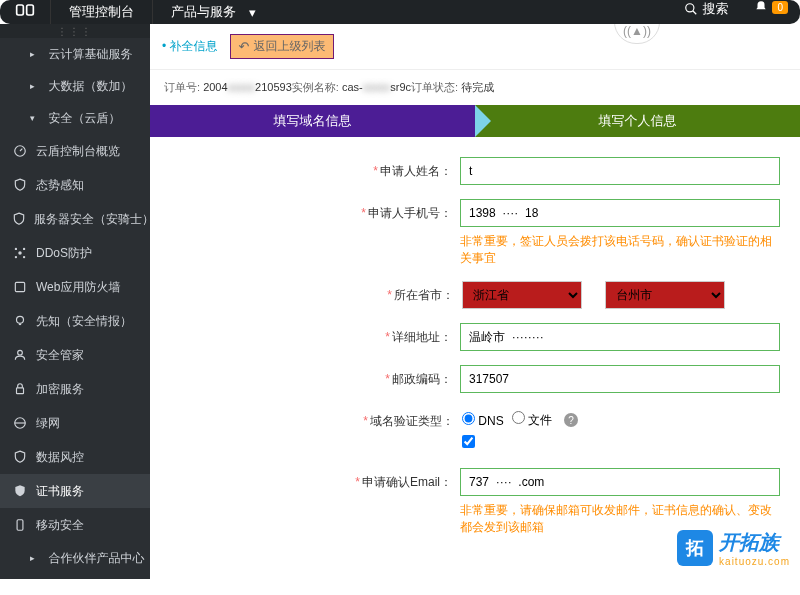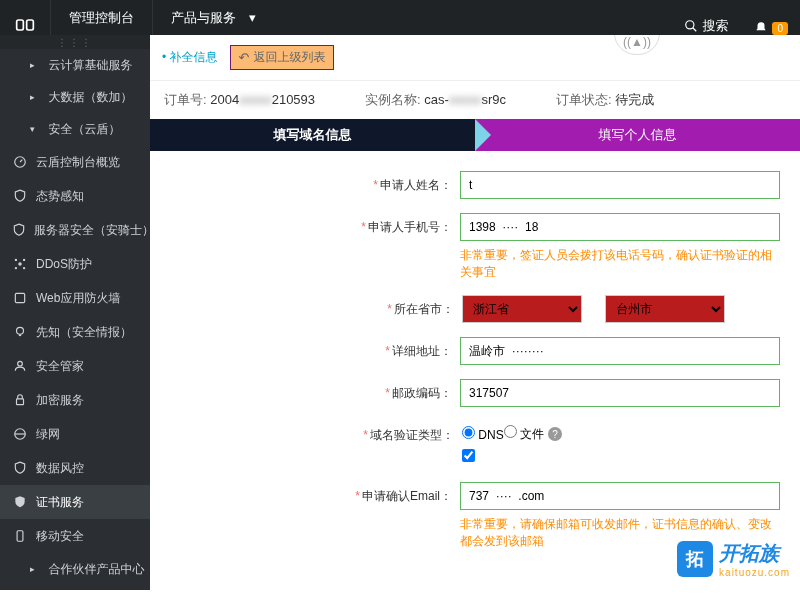--- a/index.html
+++ b/index.html
@@ -1,17 +1,17 @@
 <!DOCTYPE html>
 <html><head>
 <meta charset="utf-8">
 <style>
 * { margin: 0; padding: 0; box-sizing: border-box; font-family: "Microsoft YaHei", Arial, sans-serif; }
 body { width: 800px; height: 595px; overflow: hidden; background: #fff; position: relative; }
-.topbar { height: 35px; background: #1f2326; color: #fff; display: flex; align-items: flex-end; font-size: 13px; }
+.topbar { height: 24px; background: #1f2326; color: #fff; display: flex; align-items: flex-start; font-size: 13px; border-radius: 10px; }
 .topbar .logo { width: 50px; display: flex; align-items: center; justify-content: center; }
 .topbar .logo svg { width: 20px; height: 20px; }
 .topbar .title { padding: 0 18px; border-left: 1px solid #333; height: 100%; display: flex; align-items: center; }
 .topbar .menu { padding: 0 18px; border-left: 1px solid #333; height: 100%; display: flex; align-items: center; gap: 13px; }
 .topbar .spacer { flex: 1; }
 .topbar .search { display: flex; align-items: center; gap: 4px; padding: 0 14px; }
 .topbar .bell { display: flex; align-items: center; padding: 0 12px; }
 .topbar .badge { background: #ff9900; color: #fff; font-size: 10px; border-radius: 3px; padding: 1px 5px; margin-left: 4px; }
 .layout { display: flex; height: calc(595px - 40px); }
 .sidebar { width: 150px; background: #2b2f33; color: #cfd3d8; font-size: 12px; overflow: hidden; }
@@ -22,36 +22,36 @@
 .sidebar li.top::before { content: "▸"; font-size: 9px; margin-right: 6px; color: #cfd3d8; }
 .sidebar li.top.open::before { content: "▾"; }
 .sidebar li.sub { padding-left: 12px; }
 .sidebar li.sub .ico { width: 16px; height: 16px; display: flex; align-items: center; justify-content: center; }
 .sidebar li.active { background: #3a3f44; color: #fff; }
 .main { flex: 1; position: relative; overflow: hidden; background: #fff; }
 .crumb { padding: 10px 12px; display: flex; align-items: center; gap: 12px; font-size: 12px; border-bottom: 1px solid #eee; }
 .crumb .active-step { color: #00a2ca; }
 .crumb .back { border: 1px solid #701a75; padding: 3px 8px; color: #666; background: #fdba74; cursor: pointer; display: flex; align-items: center; gap: 4px; }
 .crumb .back::before { content: "↶"; font-size: 13px; }
-.meta { padding: 10px 14px; font-size: 13px; color: #333; display: flex; gap: 50px; }
+.meta { padding: 10px 14px; font-size: 11px; color: #333; display: flex; }
 .meta .lbl { color: #666; }
 .steps { display: flex; height: 32px; font-size: 13px; color: #fff; }
-.step1 { flex: 1; background: #0f172a; display: flex; align-items: center; justify-content: center; position: relative; font-weight: bold; }
+.step1 { flex: 1; background: #4c1d95; display: flex; align-items: center; justify-content: center; position: relative; }
 .step1::after { content: ""; position: absolute; right: -16px; top: 0; border-left: 16px solid #7dd3e8; border-top: 16px solid transparent; border-bottom: 16px solid transparent; z-index: 2; }
-.step2 { flex: 1; background: #a21caf; display: flex; align-items: center; justify-content: center; }
+.step2 { flex: 1; background: #4d7c0f; display: flex; align-items: center; justify-content: center; }
 .form { padding: 20px 0 0 0; font-size: 12px; margin-left: 22px; }
 .row { display: flex; align-items: flex-start; margin-bottom: 14px; }
 .row .label { width: 290px; text-align: right; padding-right: 8px; padding-top: 6px; color: #333; }
 .row .req { color: #f56c6c; margin-right: 2px; }
 .row .ctrl { flex: 1; padding-right: 20px; }
 .row input[type=text] { width: 320px; height: 28px; border: 1px solid #5cb85c; padding: 0 8px; font-size: 12px; outline: none; }
 .row select { height: 28px; border: 1px solid #ccc; padding: 0 6px; font-size: 12px; min-width: 120px; background: #b91c1c; }
 .row .hint { color: #ff8c00; font-size: 12px; margin-top: 6px; }
 .row .note { color: #666; font-size: 12px; margin-top: 6px; line-height: 1.6; }
-.row .radios { display: flex; align-items: center; gap: 0; padding-top: 4px; }
+.row .radios { display: flex; align-items: center; gap: 8px; padding-top: 4px; }
 .row .help { display: inline-flex; width: 14px; height: 14px; border-radius: 50%; background: #999; color: #fff; font-size: 10px; align-items: center; justify-content: center; margin-left: 4px; }
 .blur { color: transparent; text-shadow: 0 0 6px rgba(0,0,0,.5); user-select: none; }
 .floating { position: absolute; top: -6px; right: 140px; width: 46px; height: 26px; border: 1px solid #ddd; border-radius: 0 0 22px 22px; display: flex; align-items: center; justify-content: center; font-size: 12px; color: #999; background: #fff; }
 .watermark { position: absolute; right: 10px; bottom: 12px; display: flex; align-items: center; gap: 6px; pointer-events: none; }
 .watermark .wm-ico { width: 36px; height: 36px; background: #1e88e5; border-radius: 6px; display: flex; align-items: center; justify-content: center; color: #fff; font-weight: bold; font-size: 18px; }
 .watermark .wm-text .cn { font-size: 20px; font-weight: bold; color: #1e88e5; font-style: italic; }
 .watermark .wm-text .en { font-size: 10px; color: #f5a623; letter-spacing: 1px; }
 .ico svg { width: 14px; height: 14px; fill: #cfd3d8; }
 </style>
 </head>

